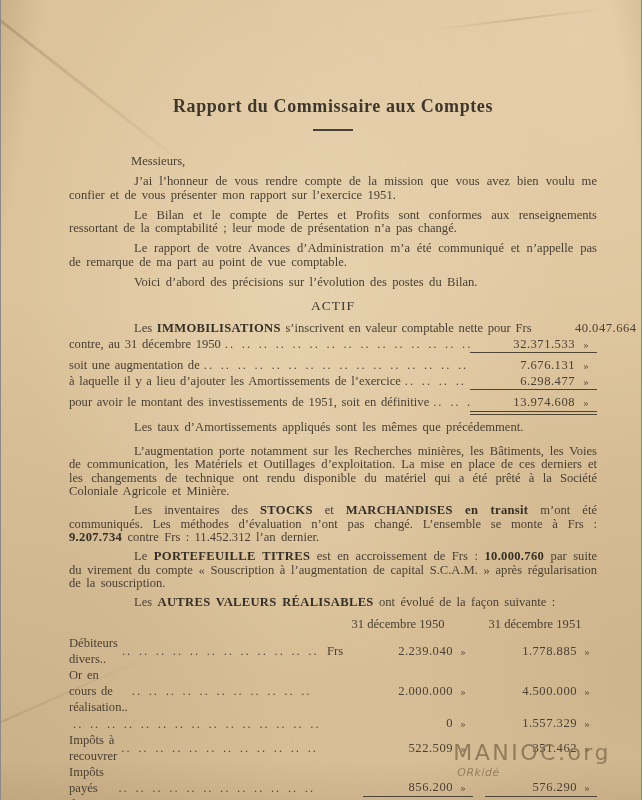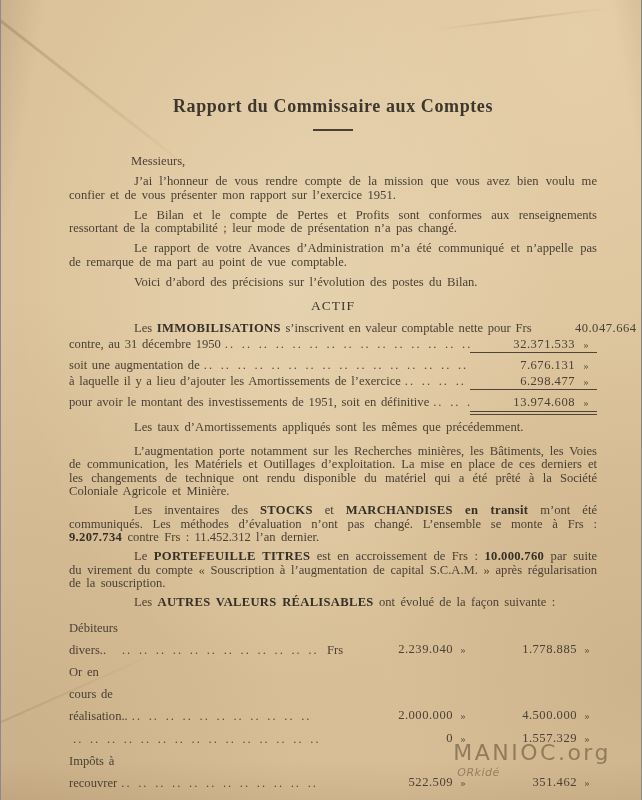--- a/index.html
+++ b/index.html
@@ -55,21 +55,21 @@
   .leader{flex:1 1 auto;overflow:hidden;white-space:nowrap;letter-spacing:2px;color:#564c3d;padding:0 8px 0 4px;}
   .spacer{flex:1 1 auto;}
   .grp{display:inline-flex;align-items:baseline;flex:0 0 auto;}
   .grp .amt{display:inline-block;width:105px;text-align:right;letter-spacing:0.5px;}
   .grp .mk{display:inline-block;width:22px;text-align:center;font-size:10px;color:#5a5040;}
   .u1{border-bottom:1.5px solid #4f4536;}
   .u2{border-bottom:4px double #4f4536;}
   .gap6{margin-top:5px;}
 
   .tbl{margin-top:8px;}
-  .trow{display:flex;align-items:flex-end;font-size:12.6px;line-height:22px;word-spacing:1.5px;}
+  .trow{display:flex;align-items:center;font-size:12.6px;line-height:16px;word-spacing:1.5px;}
   .trow .frs{flex:0 0 36px;margin-left:8px;}
   .trow .ga{display:inline-flex;align-items:baseline;flex:0 0 110px;}
   .trow .ga .amt{width:90px;text-align:right;display:inline-block;letter-spacing:0.5px;}
   .trow .gb{display:inline-flex;align-items:baseline;flex:0 0 112px;margin-left:12px;}
   .trow .gb .amt{width:92px;text-align:right;display:inline-block;letter-spacing:0.5px;}
   .trow .mk{display:inline-block;width:20px;text-align:center;font-size:10px;color:#5a5040;}
   .thead{display:flex;font-size:12.6px;line-height:15px;margin-bottom:3px;}
   .thead .th{flex:0 0 130px;text-align:center;white-space:nowrap;}
   .thead .th.b2{flex:0 0 124px;margin-left:10px;}
 
@@ -143,20 +143,25 @@
   <p class="para ind" style="margin-top:6px">Les taux d’Amortissements appliqués sont les mêmes que précédemment.</p>
   <p class="para ind" style="margin-top:11px">L’augmentation porte notamment sur les Recherches minières, les Bâtiments, les Voies de communication, les Matériels et Outillages d’exploitation. La mise en place de ces derniers et les changements de technique ont rendu disponible du matériel qui a été prêté à la Société Coloniale Agricole et Minière.</p>
 
   <p class="para ind" style="margin-top:6px"><span>Les inventaires des </span><b>STOCKS</b><span> et </span><b>MARCHANDISES en transit</b><span> m’ont été communiqués. Les méthodes d’évaluation n’ont pas changé. L’ensemble se monte à Frs : </span><b>9.207.734</b><span> contre Frs : 11.452.312 l’an dernier.</span></p>
 
   <p class="para ind" style="margin-top:6px"><span>Le </span><b>PORTEFEUILLE TITRES</b><span> est en accroissement de Frs : </span><b>10.000.760</b><span> par suite du virement du compte « Souscription à l’augmentation de capital S.C.A.M. » après régularisation de la souscription.</span></p>
 
   <p class="para ind" style="margin-top:6px"><span>Les </span><b>AUTRES VALEURS RÉALISABLES</b><span> ont évolué de la façon suivante :</span></p>
 
   <div class="tbl">
+    <div class="thead">
+        <span class="spacer"></span>
+        <span class="th">31 décembre 1950</span>
+        <span class="th b2">31 décembre 1951</span>
+      </div>
 
     <div class="trow">
         <span class="lbl">Débiteurs divers..</span>
         <span class="leader">.. .. .. .. .. .. .. .. .. .. .. .. .. .. .. .. .. .. .. .. .. .. .. .. .. .. .. .. .. .. .. .. .. .. .. .. .. .. .. ..</span>
         <span class="frs">Frs</span>
         <span class="ga">
           <span class="amt">2.239.040</span>
           <span class="mk">»</span>
         </span>
         <span class="gb">

